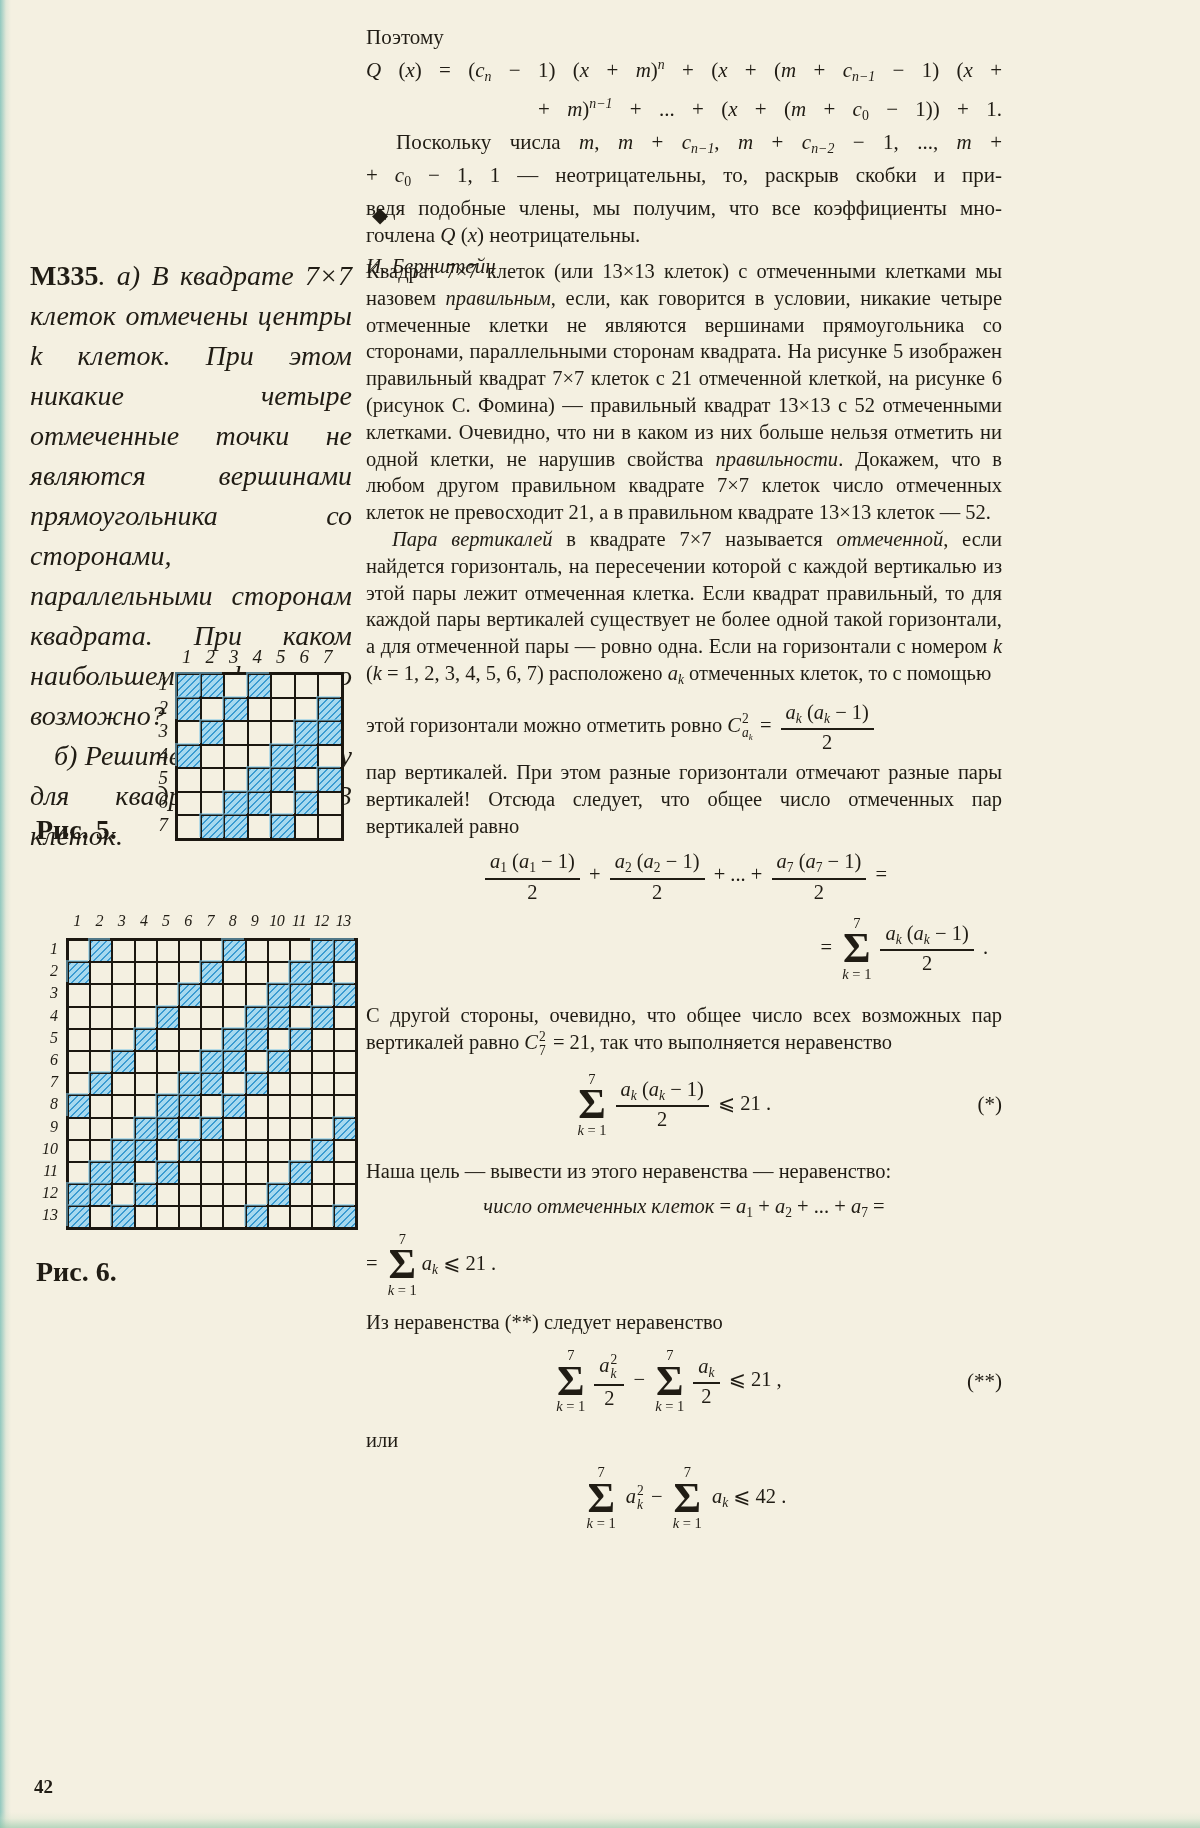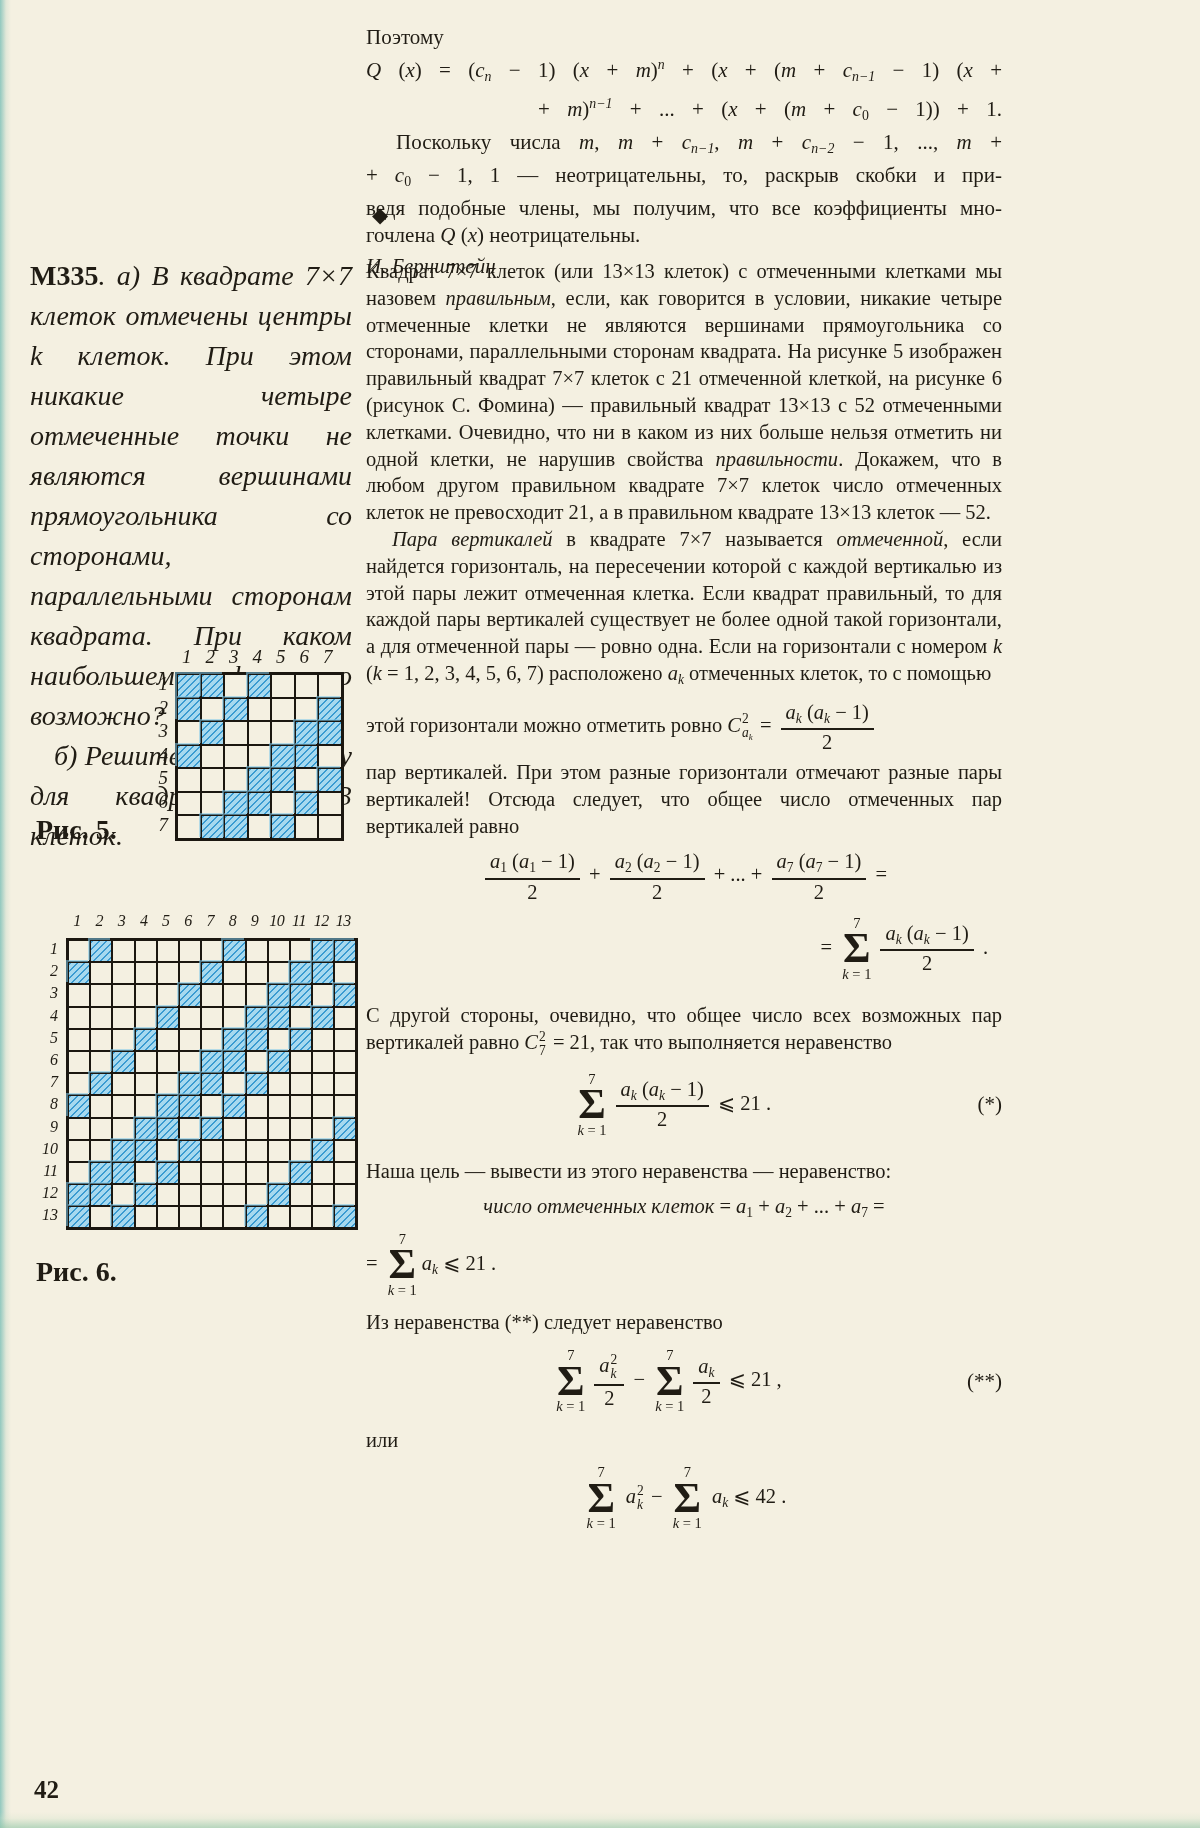--- a/index.html
+++ b/index.html
@@ -86,21 +86,21 @@
   .frac .num{display:block;padding:1px 5px 2px;border-bottom:2px solid currentColor;}
   .frac .den{display:block;padding-top:1px;}
   .bigop{display:inline-flex;flex-direction:column;align-items:center;vertical-align:middle;
     margin:0 5px;line-height:1;}
   .bigop .lim{font-size:14.5px;line-height:1.15;}
   .bigop .sigma{font-size:42px;line-height:.82;font-weight:600;}
   .supsub{display:inline-flex;flex-direction:column;align-items:flex-start;vertical-align:middle;
     line-height:1.05;font-size:0.66em;margin:0 2px 0 1px;}
   .ss-sup,.ss-sub{display:block;}
 
-  .pagenum{position:absolute;left:34px;top:1776px;font-weight:bold;font-size:25px;}
+  .pagenum{position:absolute;left:34px;top:1776px;font-weight:bold;font-size:19px;}
 </style>
 </head>
 <body>
 
 <div class="page">
   <div class="edge-left"></div>
   <div class="edge-bottom"></div>
 
   <section class="top-block">
     <div class="lead">Поэтому</div>

